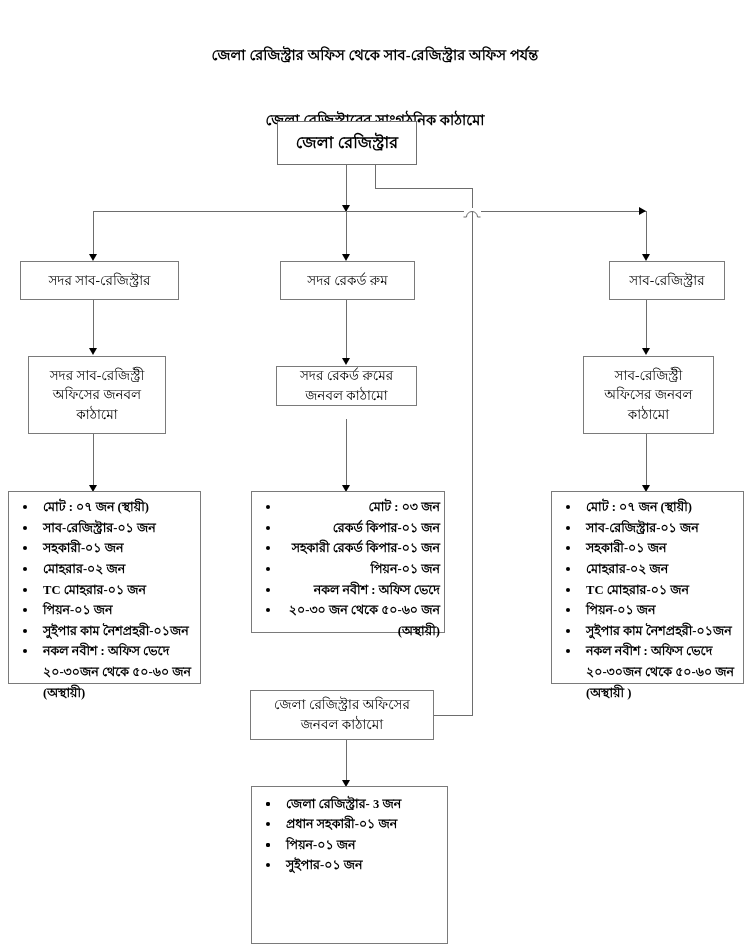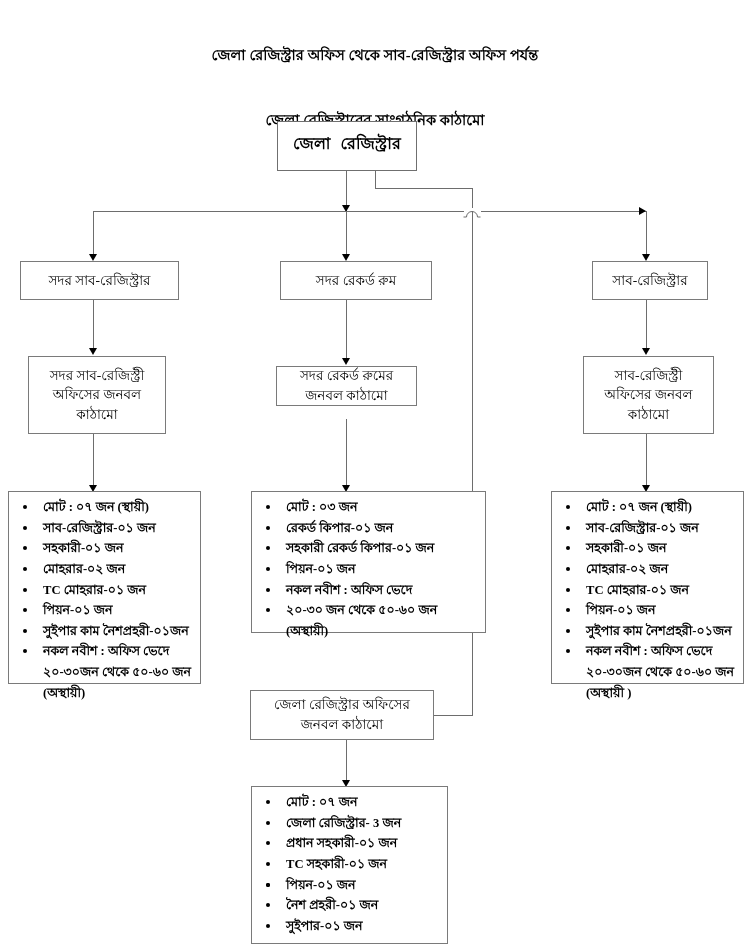--- a/index.html
+++ b/index.html
@@ -119,33 +119,33 @@
 
   <div class="ln vl" style="left:346px;top:419px;height:70px;"></div>
   <div class="arrow-d" style="left:341.5px;top:485px;"></div>
 
   <div class="ln vl" style="left:646px;top:434px;height:55px;"></div>
   <div class="arrow-d" style="left:641.5px;top:485px;"></div>
 
   <div class="ln vl" style="left:346px;top:740px;height:45px;"></div>
   <div class="arrow-d" style="left:341.5px;top:780px;"></div>
 
-  <div class="box root" style="left:277px;top:121px;width:140px;height:50px;font-family:Liberation Mono, monospace;">
+  <div class="box root" style="left:277px;top:121px;width:140px;height:44px;">
     <span class="inner">জেলা রেজিস্ট্রার</span>
   </div>
 
   <div class="box" style="left:20px;top:261px;width:159px;height:39px;">
     <span class="inner">সদর সাব-রেজিস্ট্রার</span>
   </div>
 
-  <div class="box" style="left:280px;top:261px;width:152px;height:39px;">
+  <div class="box" style="left:280px;top:261px;width:135px;height:39px;">
     <span class="inner">সদর রেকর্ড রুম</span>
   </div>
 
-  <div class="box" style="left:592px;top:261px;width:116px;height:39px;">
+  <div class="box" style="left:609px;top:261px;width:116px;height:39px;">
     <span class="inner">সাব-রেজিস্ট্রার</span>
   </div>
 
   <div class="box" style="left:28px;top:356px;width:138px;height:78px;">
     <span class="inner">
       <span>সদর সাব-রেজিস্ট্রী</span><br>
       <span>অফিসের জনবল</span><br>
       <span>কাঠামো</span>
     </span>
   </div>
@@ -208,21 +208,21 @@
         </li>
         <li class="cont-line">
           <span class="cont">২০-৩০জন থেকে ৫০-৬০ জন</span>
         </li>
         <li class="cont-line">
           <span class="cont">(অস্থায়ী)</span>
         </li>
       </ul>
   </div>
 
-  <div class="listbox" style="left:251px;top:491px;width:235px;height:142px;">
+  <div class="listbox" style="left:251px;top:491px;width:194px;height:142px;text-align:right;">
     <ul>
         <li>
           <span class="bullet"></span>
           <span class="cont">মোট : ০৩ জন</span>
         </li>
         <li>
           <span class="bullet"></span>
           <span class="cont">রেকর্ড কিপার-০১ জন</span>
         </li>
         <li>
@@ -287,45 +287,36 @@
         <li class="cont-line">
           <span class="cont">(অস্থায়ী )</span>
         </li>
       </ul>
   </div>
 
   <div class="listbox" style="left:251px;top:786px;width:197px;height:158px;">
     <ul>
         <li>
           <span class="bullet"></span>
-          <span class="cont">মোট : ০৭ জন</span>
         </li>
         <li>
           <span class="bullet"></span>
           <span class="cont">জেলা রেজিস্ট্রার- 3 জন</span>
         </li>
         <li>
           <span class="bullet"></span>
           <span class="cont">প্রধান সহকারী-০১ জন</span>
         </li>
         <li>
           <span class="bullet"></span>
-          <span class="cont">TC সহকারী-০১ জন</span>
-        </li>
-        <li>
-          <span class="bullet"></span>
         </li>
         <li>
           <span class="bullet"></span>
           <span class="cont">পিয়ন-০১ জন</span>
         </li>
         <li>
           <span class="bullet"></span>
-          <span class="cont">নৈশ প্রহরী-০১ জন</span>
-        </li>
-        <li>
-          <span class="bullet"></span>
           <span class="cont">সুইপার-০১ জন</span>
         </li>
       </ul>
   </div>
 
 </div>
 
 </body></html>

